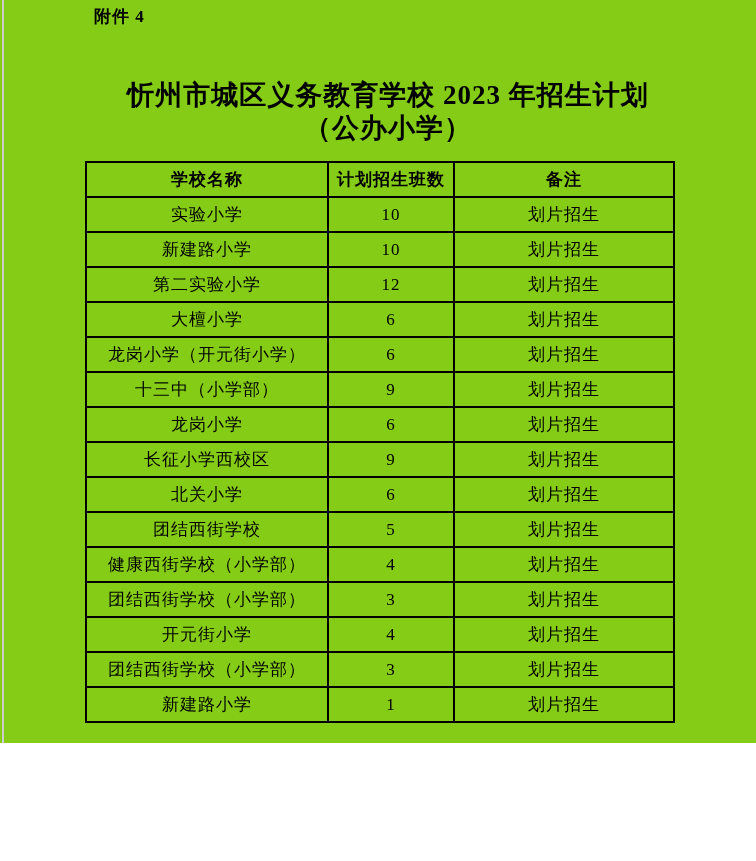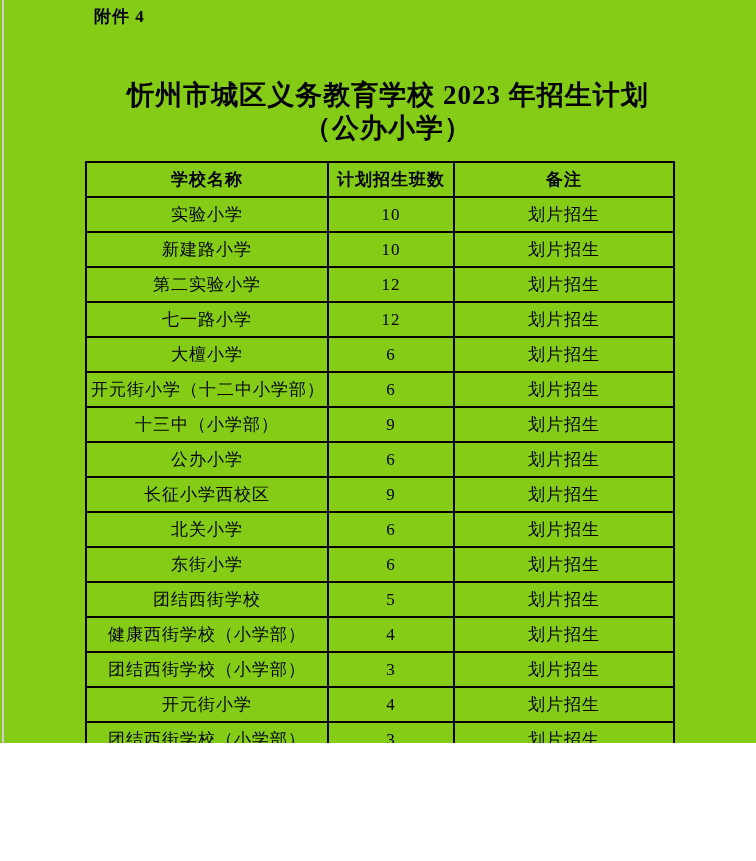--- a/index.html
+++ b/index.html
@@ -121,56 +121,46 @@
           <td>新建路小学</td>
           <td>10</td>
           <td>划片招生</td>
         </tr>
         <tr>
           <td>第二实验小学</td>
           <td>12</td>
           <td>划片招生</td>
         </tr>
         <tr>
-          <td>七一路小学</td>
-          <td>12</td>
-          <td>划片招生</td>
-        </tr>
-        <tr>
           <td>大檀小学</td>
           <td>6</td>
           <td>划片招生</td>
         </tr>
         <tr>
-          <td>开元街小学（十二中小学部）</td>
+          <td>龙岗小学（开元街小学）</td>
           <td>6</td>
           <td>划片招生</td>
         </tr>
         <tr>
           <td>十三中（小学部）</td>
           <td>9</td>
           <td>划片招生</td>
         </tr>
         <tr>
-          <td>公办小学</td>
+          <td>龙岗小学</td>
           <td>6</td>
           <td>划片招生</td>
         </tr>
         <tr>
           <td>长征小学西校区</td>
           <td>9</td>
           <td>划片招生</td>
         </tr>
         <tr>
           <td>北关小学</td>
-          <td>6</td>
-          <td>划片招生</td>
-        </tr>
-        <tr>
-          <td>东街小学</td>
           <td>6</td>
           <td>划片招生</td>
         </tr>
         <tr>
           <td>团结西街学校</td>
           <td>5</td>
           <td>划片招生</td>
         </tr>
         <tr>
           <td>健康西街学校（小学部）</td>

